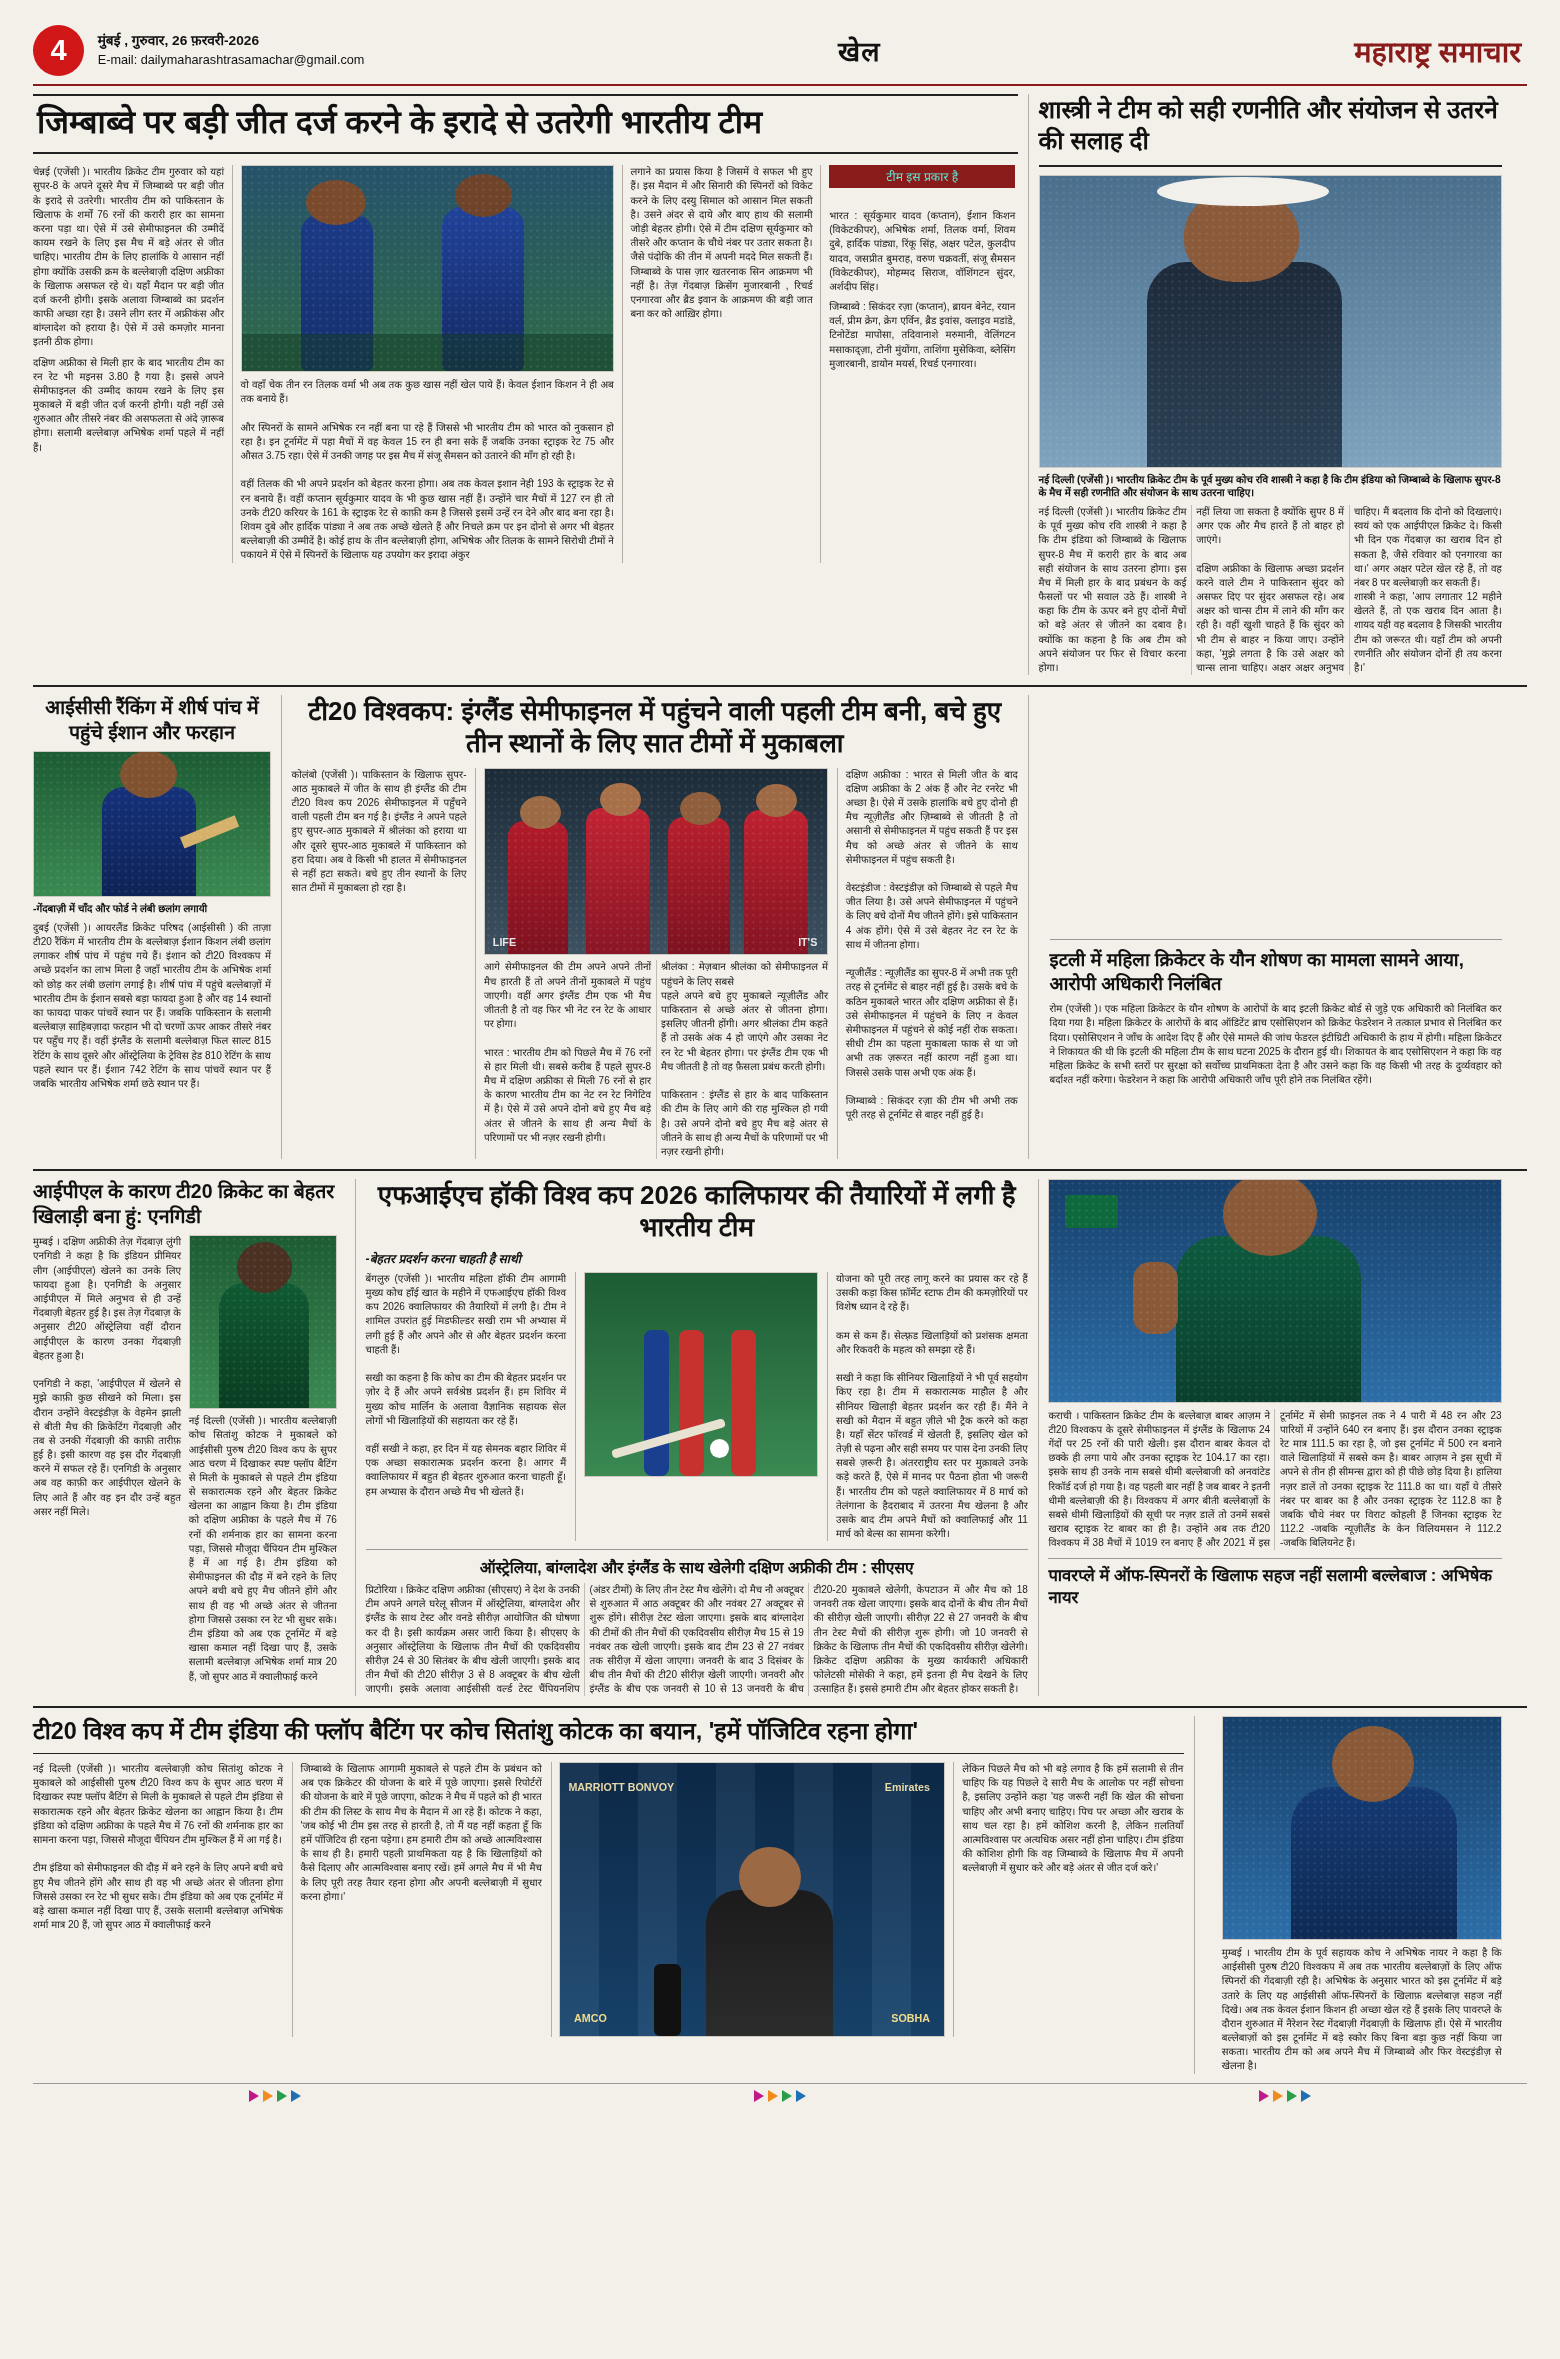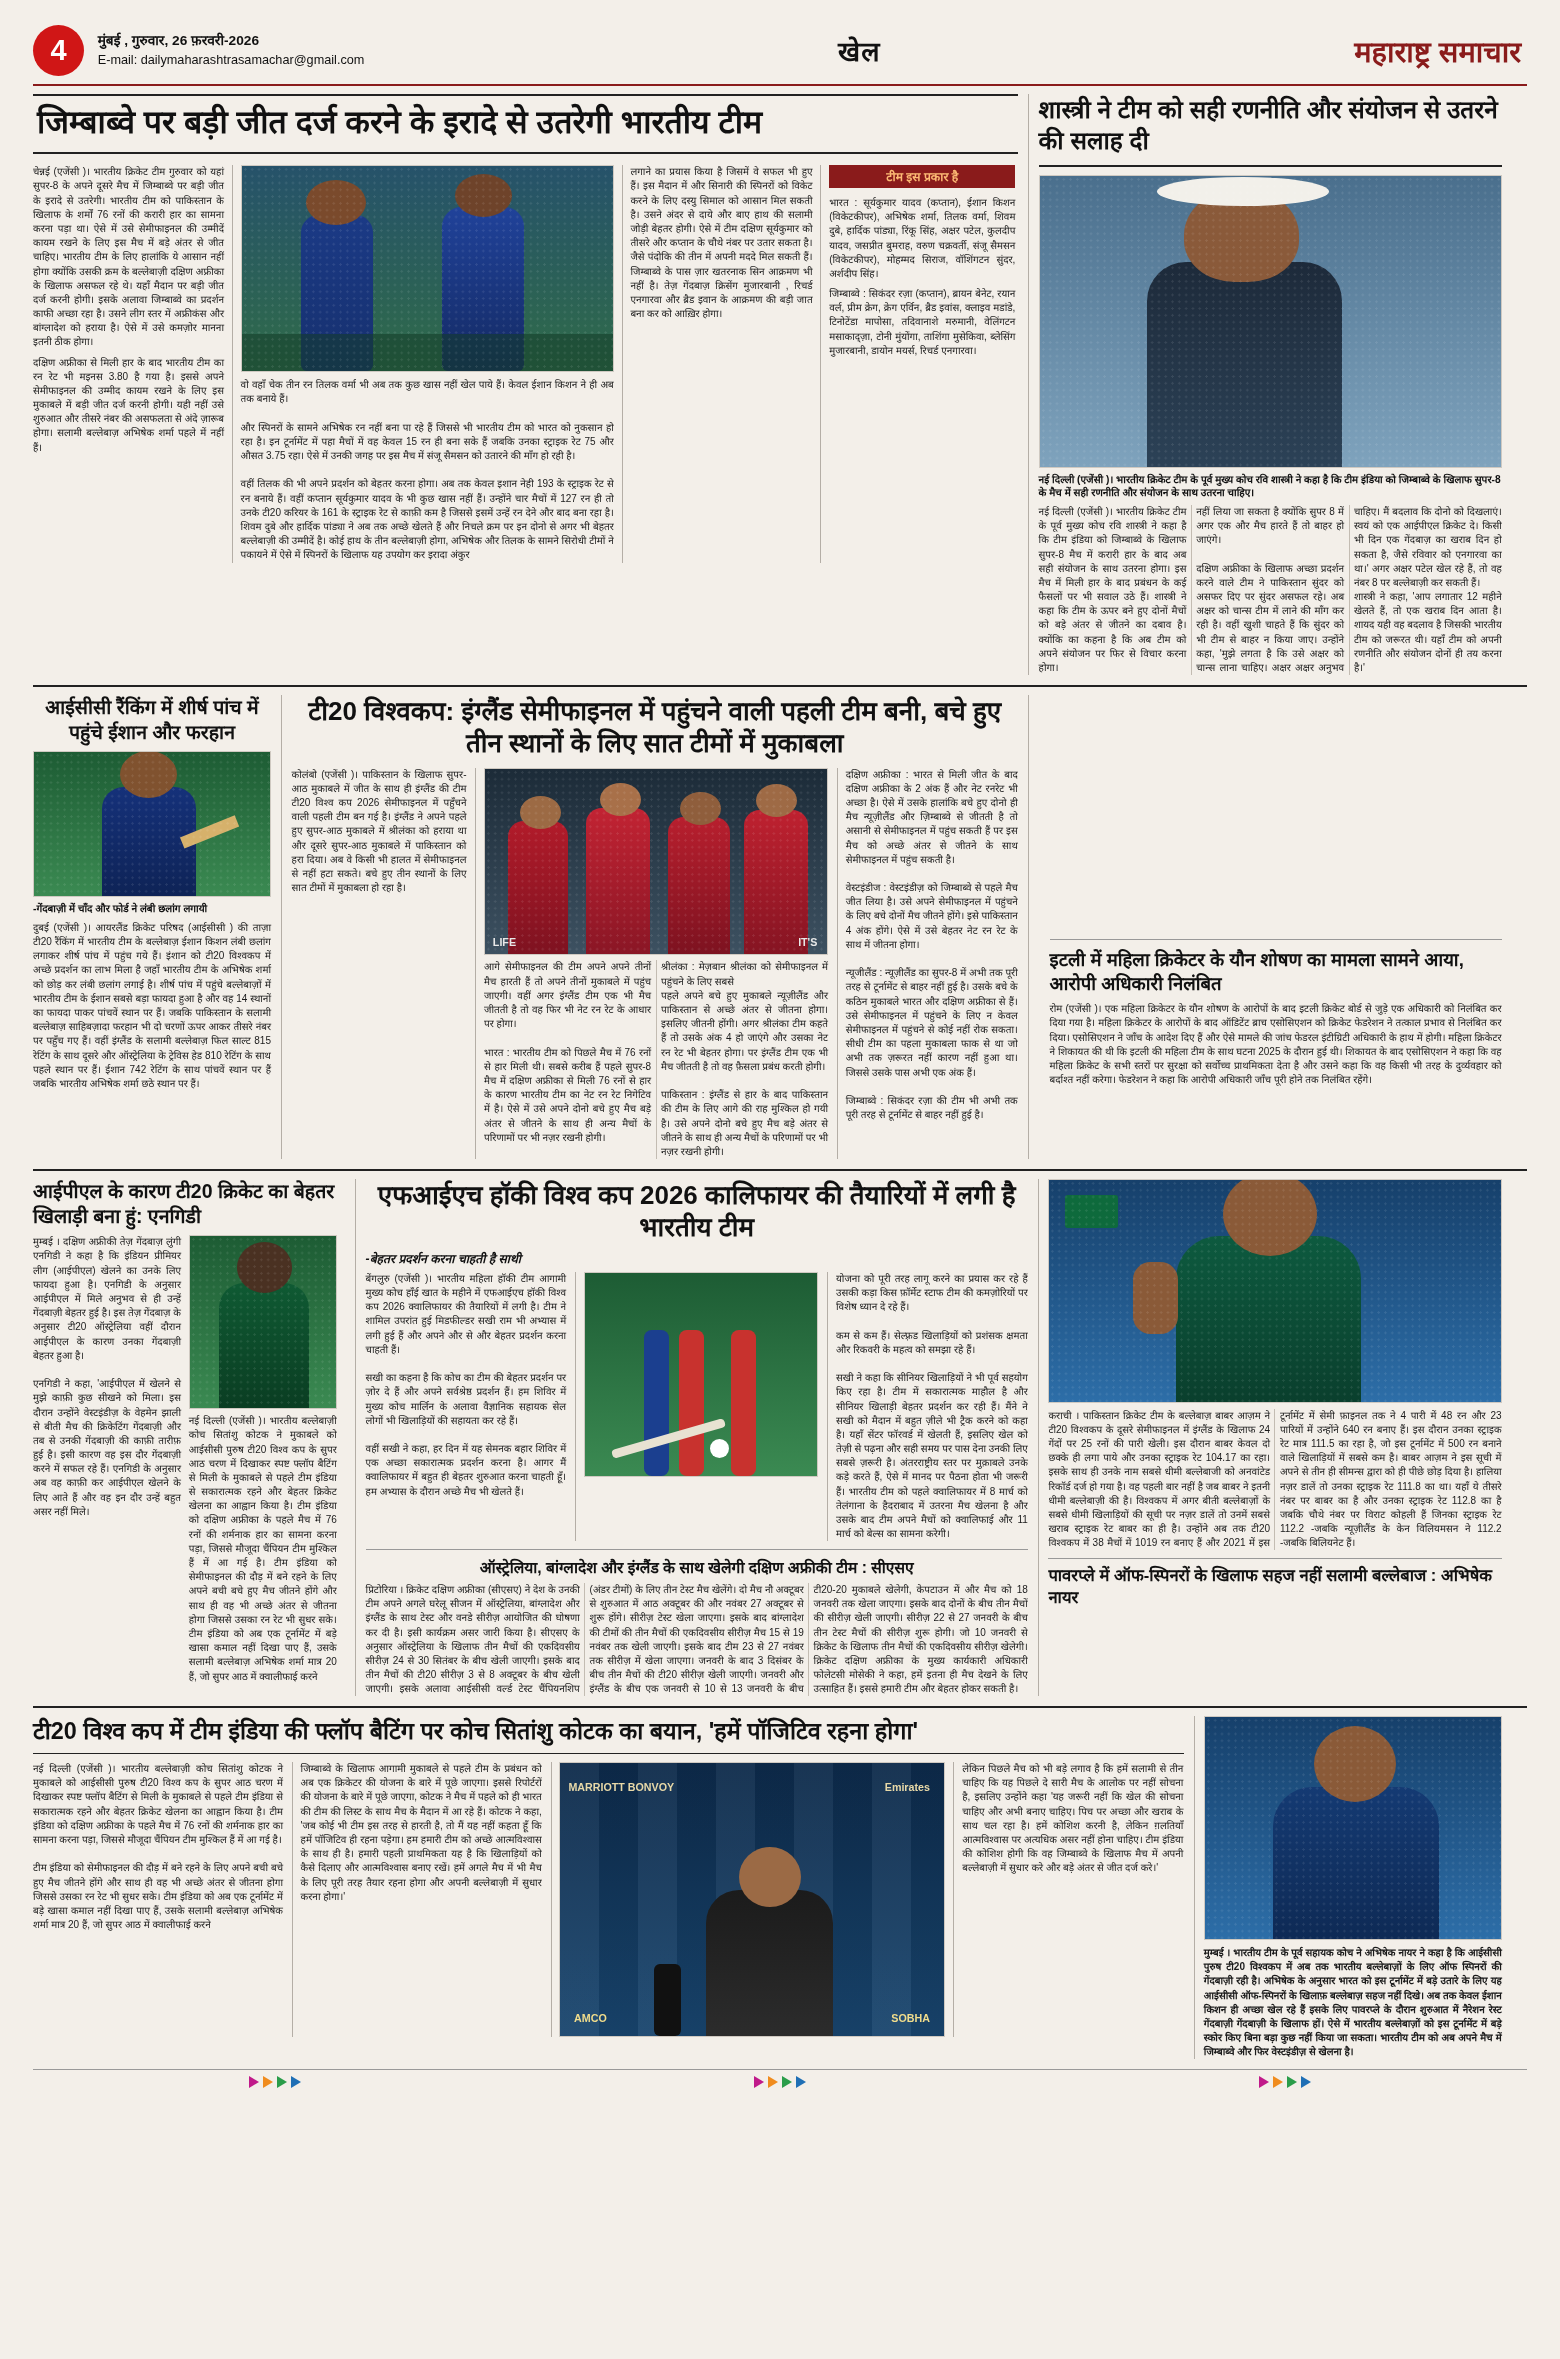--- a/index.html
+++ b/index.html
@@ -70,22 +70,22 @@
   .top-left { width:985px; }
   .top-right { width:474px; }
   .lead-head {
     font-size:32px; font-weight:bold; line-height:1.22;
     border-top:2px solid #222; border-bottom:2px solid #222;
     padding:7.8px 3.9px 9.8px 3.9px; margin-bottom:11px;
   }
   .lead-body { display:flex; gap:7.8px; }
   .lead-body .c { }
   .teamlist-title {
-    background:#8a1b1b; color:#fdba74; text-align:center;
-    font-size:12.2px; font-weight:bold; padding:2.9px 0; margin-bottom:8px;
+    background:#8a1b1b; color:#5eead4; text-align:center;
+    font-size:12.2px; font-weight:normal; padding:2.9px 0; margin-bottom:21px;
   }
   .right-head {
     font-size:24.4px; font-weight:bold; line-height:1.3;
     border-bottom:2px solid #222; padding-bottom:7.8px; margin-bottom:7.8px;
   }
   .mid-wrap { display:flex; gap:9.8px; margin-top:9.8px; border-top:2px solid #222; padding-top:7.8px; }
   .mid-a { width:238px; }
   .mid-b { width:737px; }
   .mid-c { width:474px; }
   .head-a { font-size:19.5px; font-weight:bold; line-height:1.3; margin-bottom:5.9px; }
@@ -342,21 +342,21 @@
             <div style="position:absolute; bottom:11.7px; left:13.7px; color:#f1dd8c; font-size:10.7px; font-weight:bold;">AMCO</div>
             <div style="position:absolute; bottom:11.7px; right:13.7px; color:#f1dd8c; font-size:10.7px; font-weight:bold;">SOBHA</div>
           </div>
         </div>
         <div class="col-sep" style="width:230px; padding-left:7.8px;">
           <div class="body-text">लेकिन पिछले मैच को भी बड़े लगाव है कि हमें सलामी से तीन चाहिए कि यह पिछले दे सारी मैच के आलोक पर नहीं सोचना है, इसलिए उन्होंने कहा 'यह जरूरी नहीं कि खेल की सोचना चाहिए और अभी बनाए चाहिए। पिच पर अच्छा और खराब के साथ चल रहा है। हमें कोशिश करनी है, लेकिन ग़लतियाँ आत्मविश्वास पर अत्यधिक असर नहीं होना चाहिए। टीम इंडिया की कोशिश होगी कि वह जिम्बाब्वे के खिलाफ मैच में अपनी बल्लेबाज़ी में सुधार करे और बड़े अंतर से जीत दर्ज करे।'</div>
         </div>
       </div>
     </div>
 
-    <div class="f-b col-sep" style="padding-left:9px;font-weight:bold;">
+    <div class="f-b col-sep" style="padding-left:27px;">
       <div class="photo blue crowd" style="height:224px; margin-bottom:5.9px;">
         <div class="figure" style="left:68px; width:166px; height:152px; background:linear-gradient(#143a73,#0e2a55); border-radius:39px 39px 0 0;"></div>
         <div class="figure" style="left:109px; width:82px; height:76px; bottom:137px; background:#8a5a38; border-radius:50%;"></div>
       </div>
       <div class="body-text">मुम्बई । भारतीय टीम के पूर्व सहायक कोच ने अभिषेक नायर ने कहा है कि आईसीसी पुरुष टी20 विश्वकप में अब तक भारतीय बल्लेबाज़ों के लिए ऑफ स्पिनरों की गेंदबाज़ी रही है। अभिषेक के अनुसार भारत को इस टूर्नामेंट में बड़े उतारे के लिए यह आईसीसी ऑफ-स्पिनरों के खिलाफ़ बल्लेबाज़ सहज नहीं दिखे। अब तक केवल ईशान किशन ही अच्छा खेल रहे हैं इसके लिए पावरप्ले के दौरान शुरुआत में नैरेशन रेस्ट गेंदबाज़ी गेंदबाज़ी के खिलाफ हों। ऐसे में भारतीय बल्लेबाज़ों को इस टूर्नामेंट में बड़े स्कोर किए बिना बड़ा कुछ नहीं किया जा सकता। भारतीय टीम को अब अपने मैच में जिम्बाब्वे और फिर वेस्टइंडीज़ से खेलना है।</div>
     </div>
   </div>
 
   <div class="footbar bar">
     <div class="grp">

